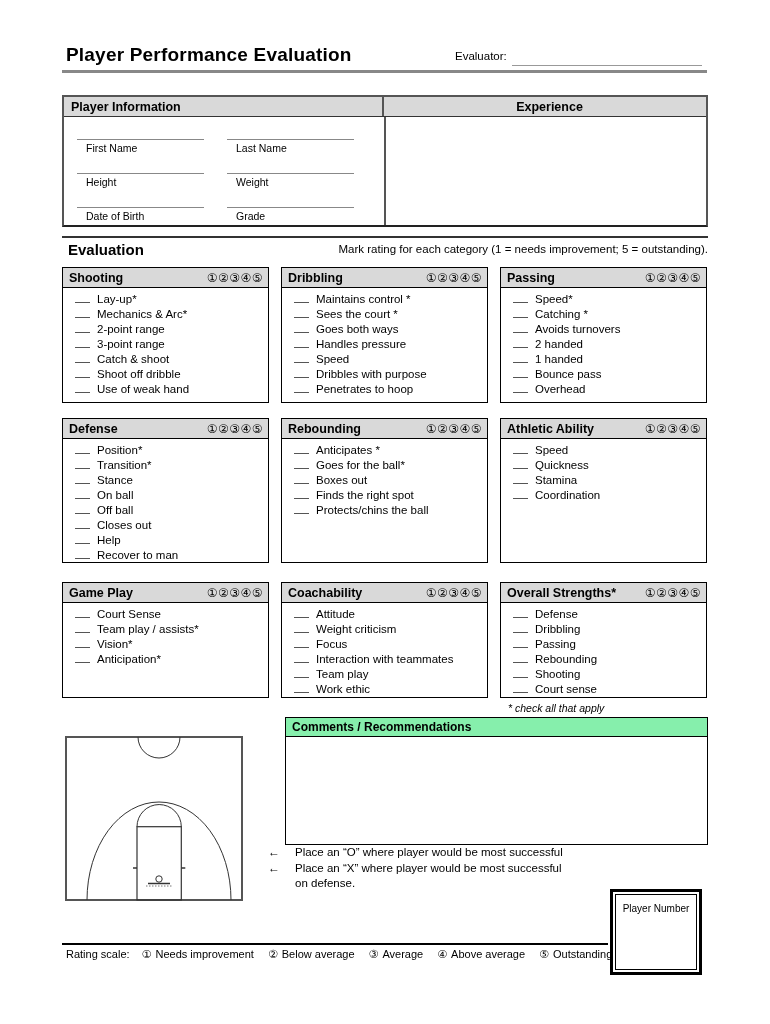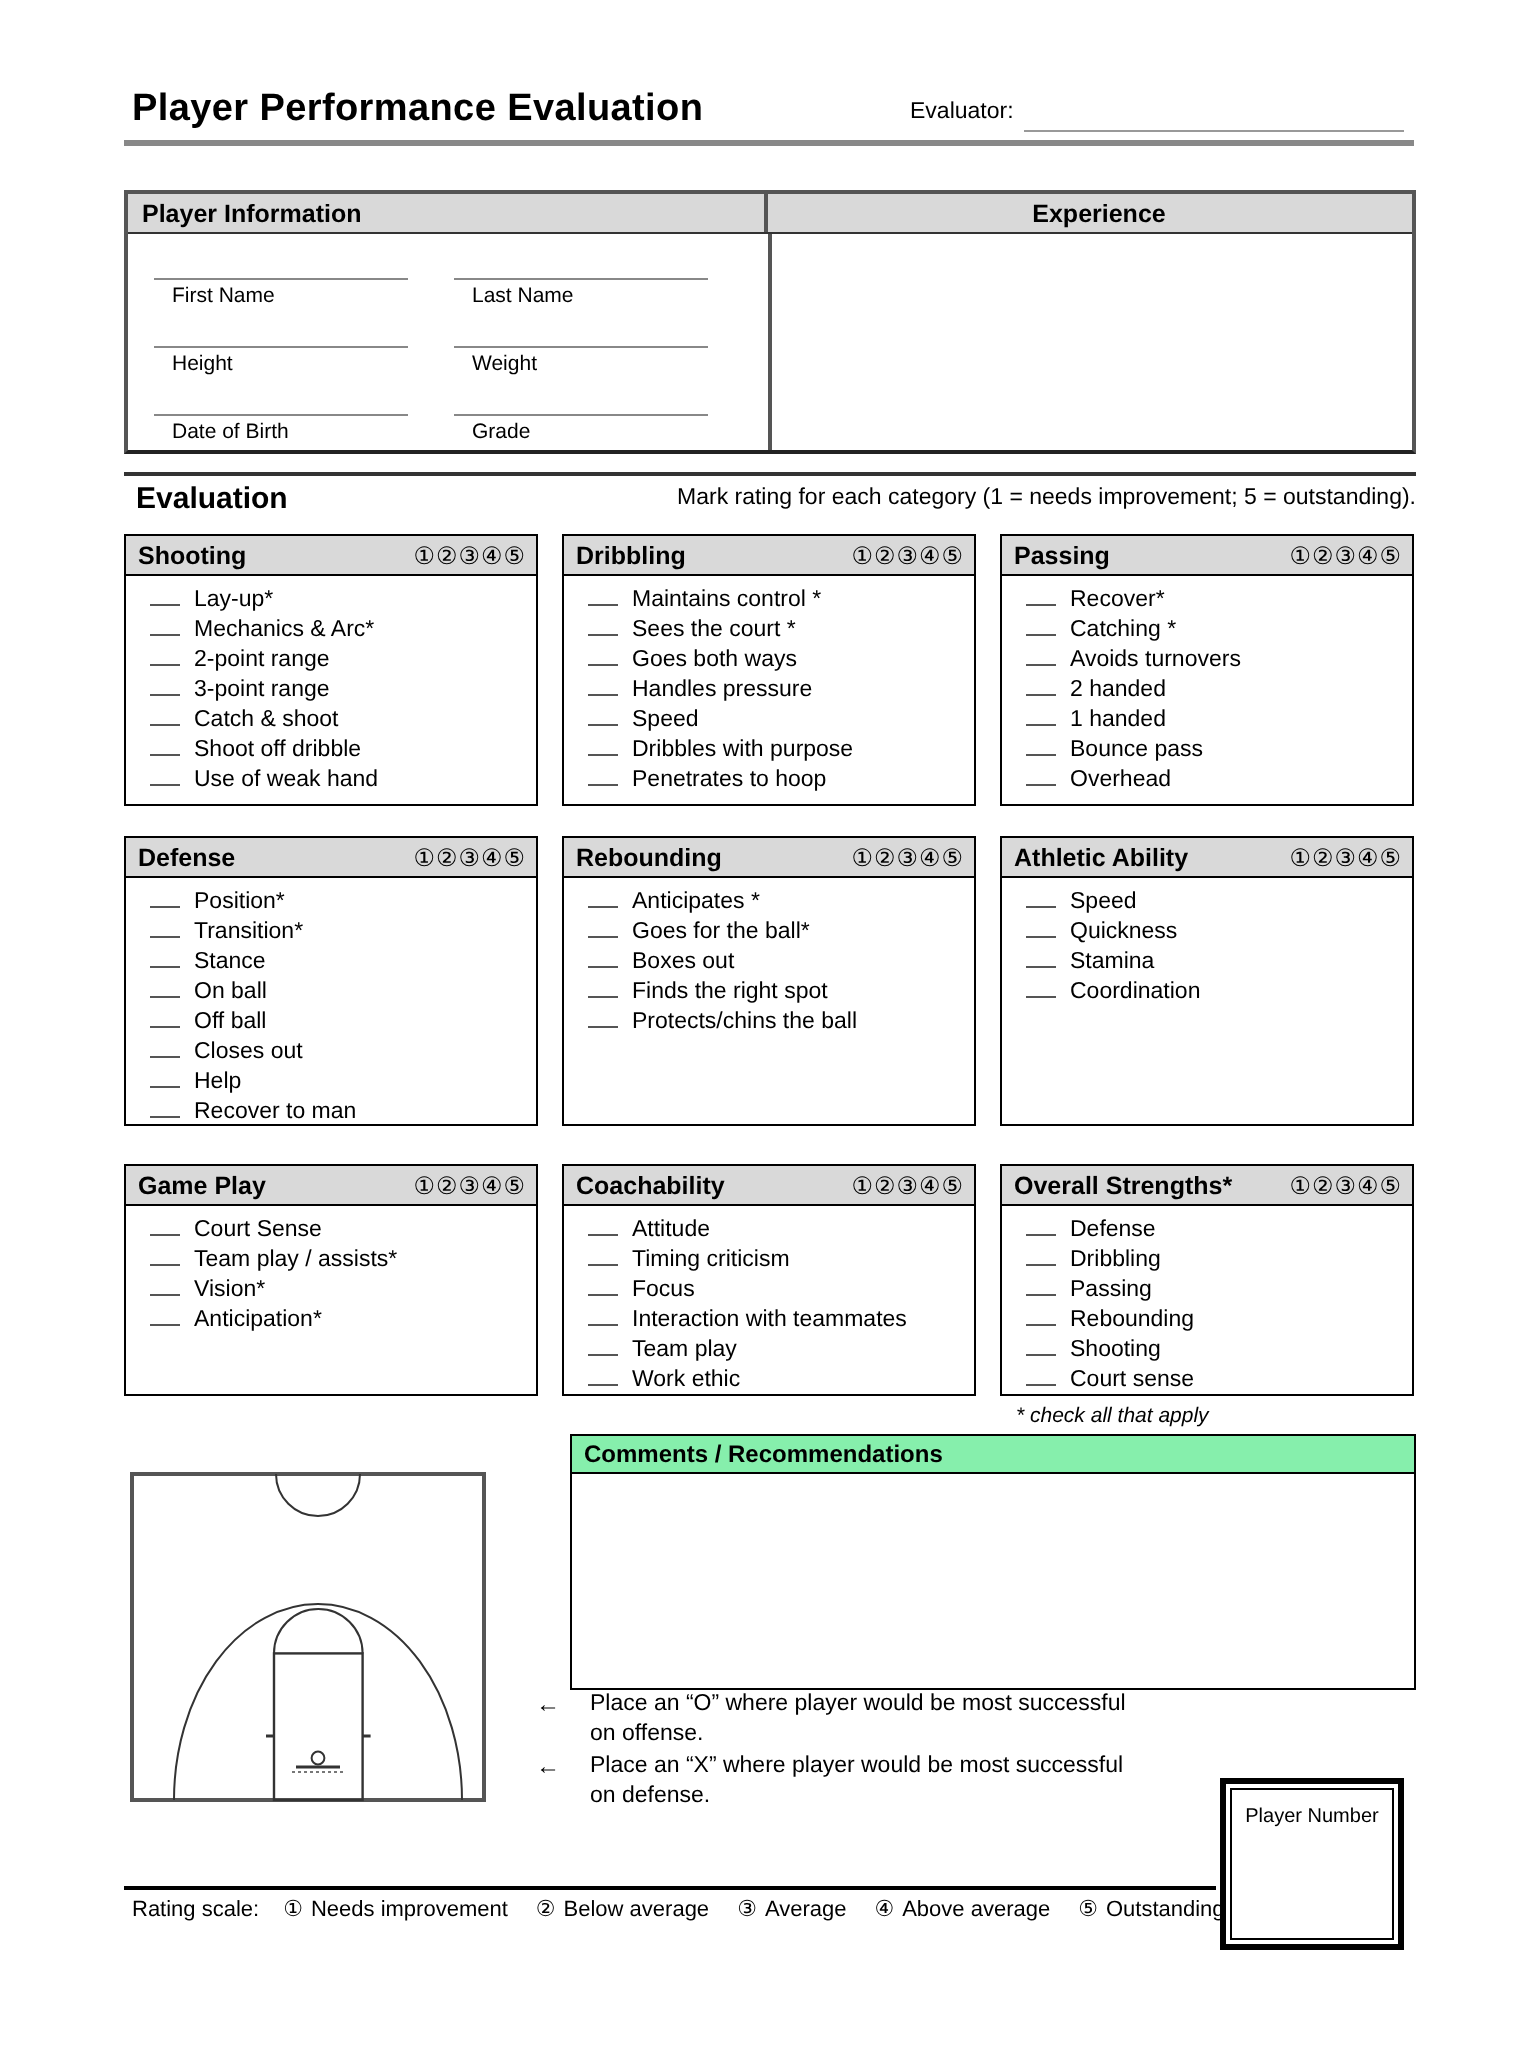--- a/index.html
+++ b/index.html
@@ -219,21 +219,21 @@
 
 <div class="abs cat c3 r1">
   <div class="cat-head">
     <span class="cat-title">Passing</span>
     <span class="cat-circles">①②③④⑤</span>
   </div>
   <div class="cat-items">
 
       <div class="rating-item">
         <span class="blank"></span>
-        <span class="item-label">Recover*</span>
+        <span class="item-label">Speed*</span>
       </div>
 
       <div class="rating-item">
         <span class="blank"></span>
         <span class="item-label">Catching *</span>
       </div>
 
       <div class="rating-item">
         <span class="blank"></span>
         <span class="item-label">Avoids turnovers</span>
@@ -409,21 +409,21 @@
   </div>
   <div class="cat-items">
 
       <div class="rating-item">
         <span class="blank"></span>
         <span class="item-label">Attitude</span>
       </div>
 
       <div class="rating-item">
         <span class="blank"></span>
-        <span class="item-label">Timing criticism</span>
+        <span class="item-label">Weight criticism</span>
       </div>
 
       <div class="rating-item">
         <span class="blank"></span>
         <span class="item-label">Focus</span>
       </div>
 
       <div class="rating-item">
         <span class="blank"></span>
         <span class="item-label">Interaction with teammates</span>
@@ -499,21 +499,20 @@
   <line x1="86" y1="150.5" x2="108" y2="150.5" stroke="#333" stroke-width="1.5"></line>
   <line x1="84" y1="153" x2="110" y2="153" stroke="#777" stroke-width="1" stroke-dasharray="1.5,1.5"></line>
 </svg>
 
 <div class="abs instructions">
 
     <div class="instr-block">
       <span class="instr-arrow">←</span>
       <div class="instr-text">
         <div>Place an “O” where player would be most successful</div>
-        <div>on offense.</div>
       </div>
     </div>
 
     <div class="instr-block">
       <span class="instr-arrow">←</span>
       <div class="instr-text">
         <div>Place an “X” where player would be most successful</div>
         <div>on defense.</div>
       </div>
     </div>

